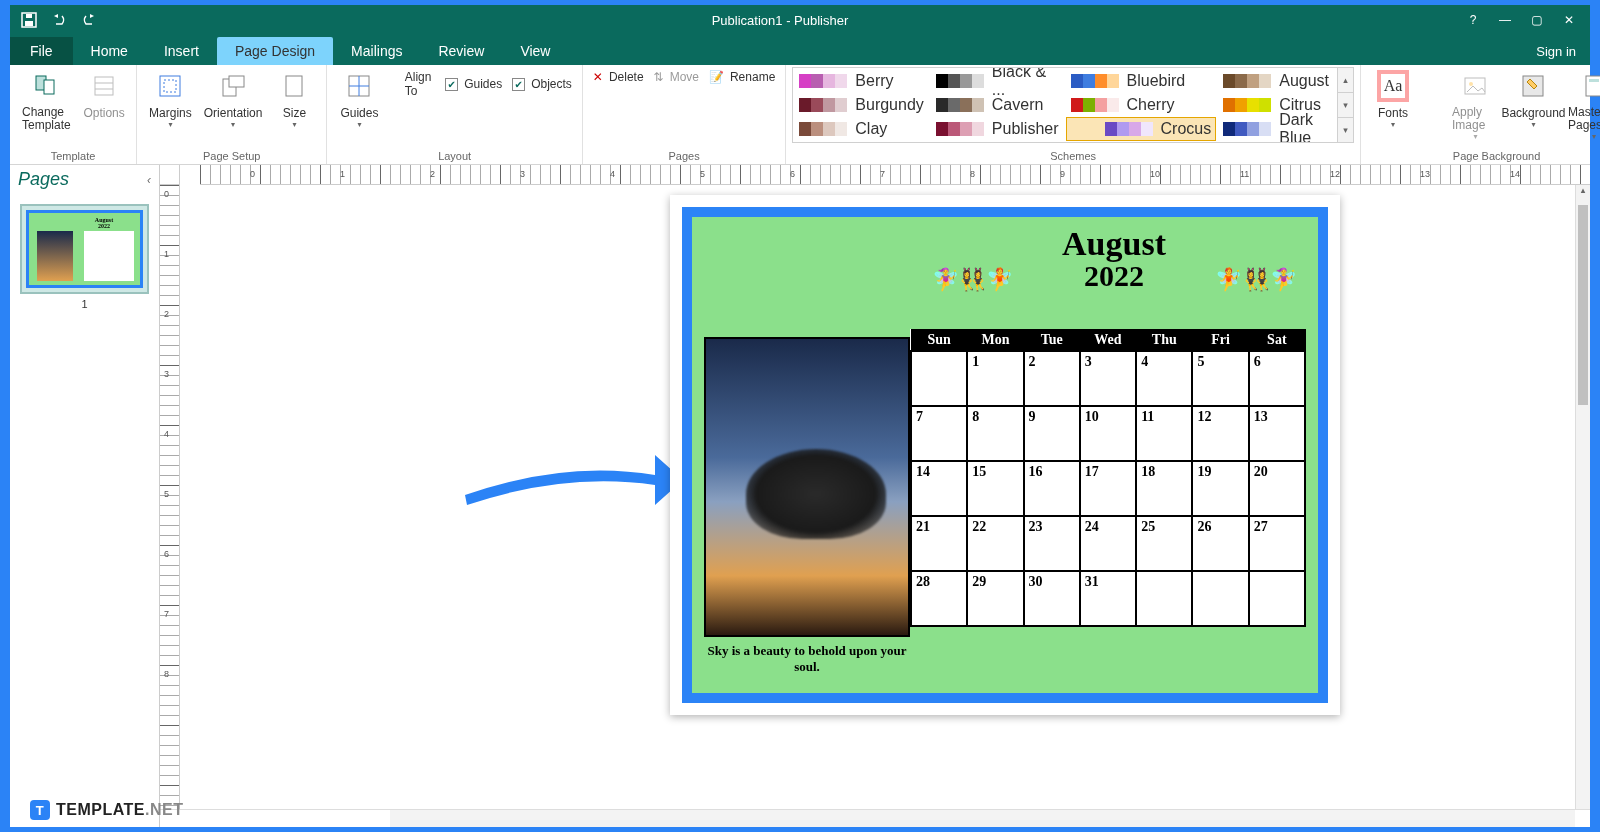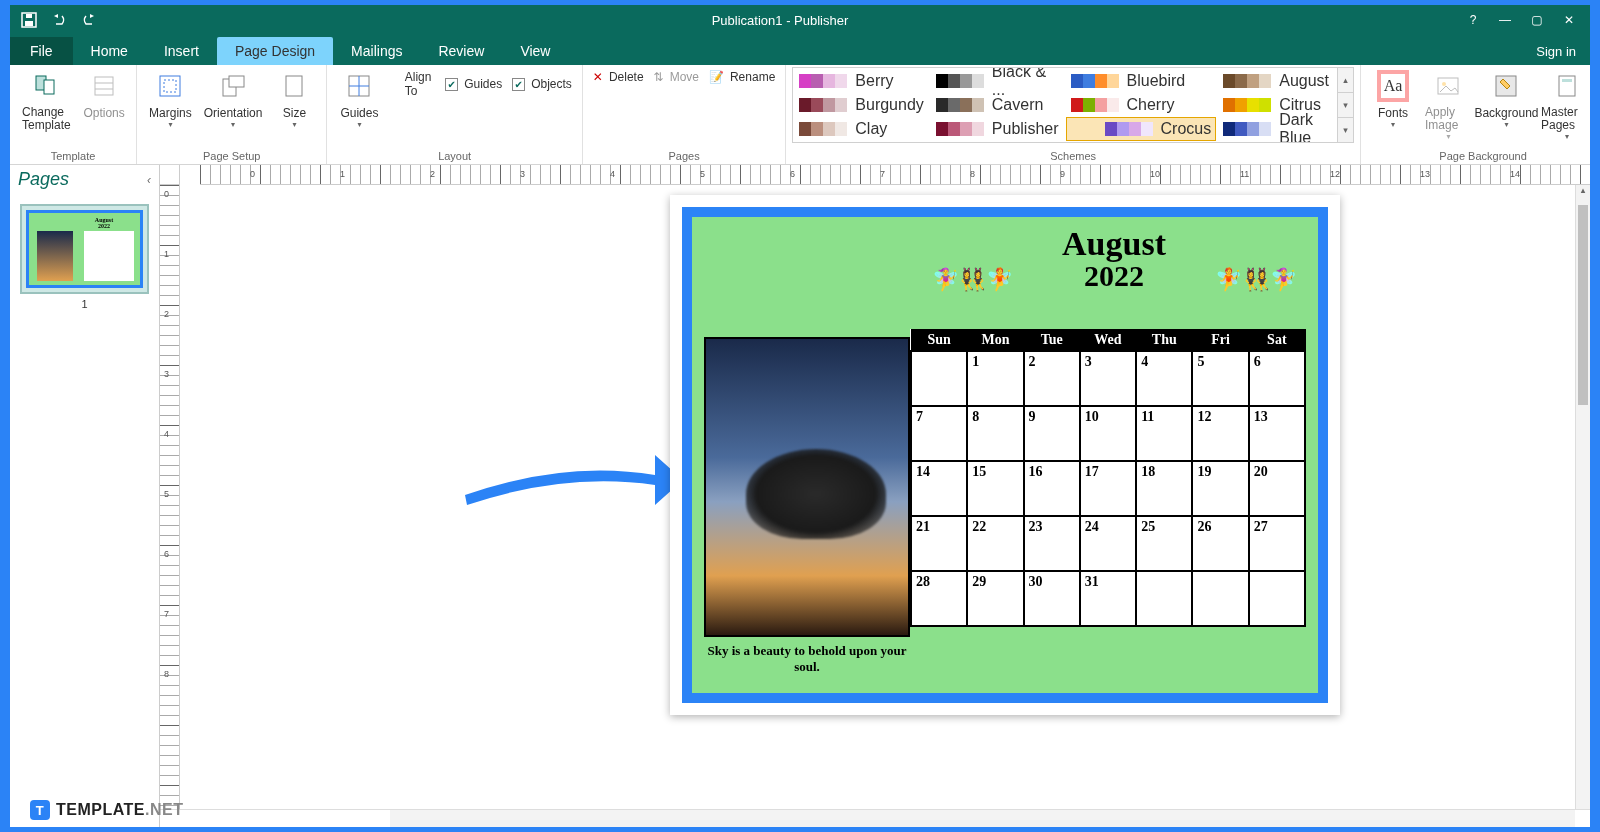--- a/index.html
+++ b/index.html
@@ -383,21 +383,21 @@
       <div class="rlabel">Schemes</div>
     </div>
 
     <div class="rgroup" style="border-right:none;">
       <div class="rcontent">
         <div class="vbtn">
           <div class="icon-area" style="border:4px solid #fca5a5;font-family:Georgia;font-size:16px;">Aa</div>
           <span>Fonts</span>
             <span class="caret">▾</span>
         </div>
-        <div class="vbtn" style="opacity:.55;">
+        <div class="vbtn" style="opacity:.55;margin-left:27px;">
           <div class="icon-area">
               <svg width="26" height="26">
                 <rect x="3" y="5" width="20" height="16" fill="none" stroke="#888"></rect>
                 <circle cx="9" cy="11" r="2" fill="#ffcc66"></circle>
                 <path d="M5 19l6-6 5 5 4-3 3 4" fill="none" stroke="#888"></path>
               </svg>
             </div>
           <span style="line-height:1.1;">Apply Image</span>
             <span class="caret">▾</span>
         </div>

